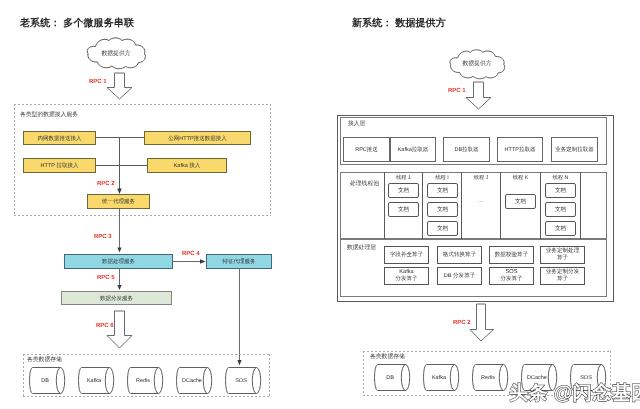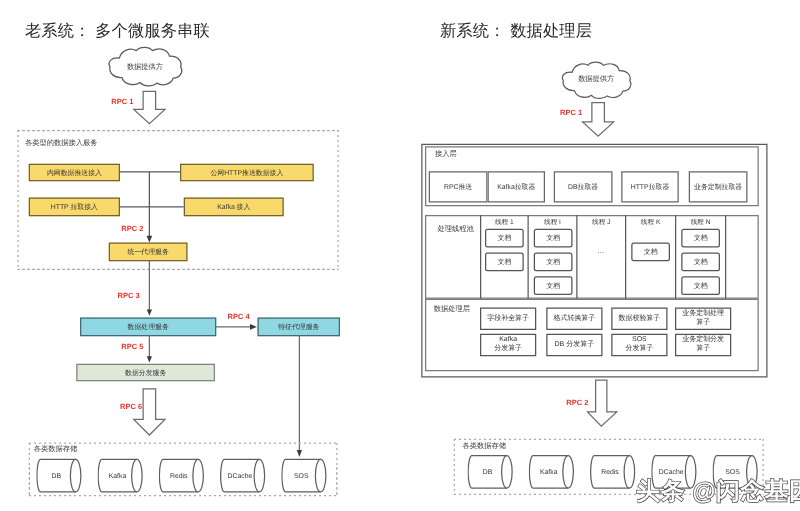--- a/index.html
+++ b/index.html
@@ -1,19 +1,19 @@
 <!DOCTYPE html>
 <html><head>
 <meta charset="utf-8">
 <style>
   html,body{margin:0;padding:0;}
   body{width:640px;height:409px;background:#ffffff;font-family:"Liberation Sans",sans-serif;overflow:hidden;-webkit-font-smoothing:antialiased;text-rendering:geometricPrecision;}
   #root{position:relative;width:640px;height:409px;}
   .abs{position:absolute;}
-  .title{font-size:13px;font-weight:normal;color:#262626;letter-spacing:0.1px;}
+  .title{font-size:10px;font-weight:bold;color:#262626;letter-spacing:0.1px;}
   .rpc{font-size:6px;font-weight:bold;color:#e8342a;}
   .lbl{font-size:5.8px;color:#3a3a3a;}
   .boxtxt{font-size:5.5px;color:#333;display:flex;align-items:center;justify-content:center;text-align:center;box-sizing:border-box;}
   .dash{box-sizing:border-box;background-image:repeating-linear-gradient(to right,#aaa 0 2px,transparent 2px 4px),repeating-linear-gradient(to bottom,#aaa 0 2px,transparent 2px 4px),repeating-linear-gradient(to right,#aaa 0 2px,transparent 2px 4px),repeating-linear-gradient(to bottom,#aaa 0 2px,transparent 2px 4px);background-size:100% 1px,1px 100%,100% 1px,1px 100%;background-position:0 0,0 0,0 100%,100% 0;background-repeat:no-repeat;}
   .yellow{background:#f9d96b;border:1px solid #6f6637;}
   .cyan{background:#8fd8e3;border:1px solid #436a74;}
   .green{background:#dde8d8;border:1px solid #7e867d;}
   .plain{background:#fff;border:1px solid #666;}
   svg{display:block;}
   .cyl{width:40px;height:31px;}
@@ -120,21 +120,21 @@
     <span class="cyl-txt">DCache</span>
   </div>
   <div class="abs cyl" style="left:225px;top:366px;">
     <svg width="40" height="31" viewBox="0 0 40 31">
         <path d="M3.5 1.5 L31.5 1.5 A4.2 13 0 0 1 31.5 27.5 L3.5 27.5 A3 13 0 0 1 3.5 1.5 Z" fill="#fff" stroke="#5f5f5f" stroke-width="1"></path>
         <path d="M31.5 1.5 A4.2 13 0 0 0 31.5 27.5" fill="none" stroke="#5f5f5f" stroke-width="1"></path>
       </svg>
     <span class="cyl-txt">SOS</span>
   </div>
 
-  <div class="abs title" style="left:352px;top:16px;">新系统： 数据处理层</div>
+  <div class="abs title" style="left:352px;top:16px;">新系统： 数据提供方</div>
 
   <svg class="abs" style="left:446px;top:48px;" width="62" height="32" viewBox="0 0 64 34">
     <path d="M11.5 10.5 C13 4.5 20 1.5 25 4.5 C28 1 35 1 38 4.5 C44 1.5 50.5 4 51.5 9 C58 8.5 62 13 60.5 17.5 C63 21.5 60 26.5 54.5 26.5 C53.5 31 46.5 33.5 41.5 30.5 C38 33.5 31 33.5 28 30 C23 33.5 15 31.5 13.5 26 C7 26.5 3 22 4 17.5 C1.5 13.5 5.5 9.5 11.5 10.5 Z" fill="#ffffff" stroke="#5a5a5a" stroke-width="1" stroke-linejoin="round"></path>
   </svg>
   <div class="abs lbl" style="left:446px;top:59px;width:62px;text-align:center;">数据提供方</div>
 
   <div class="abs rpc" style="left:448px;top:88px;">RPC 1</div>
   <svg class="abs" style="left:465px;top:81px;" width="27" height="29" viewBox="0 0 27 29">
     <path d="M8.5 1 L18.5 1 L18.5 16.5 L26 16.5 L13.5 28 L1 16.5 L8.5 16.5 Z" fill="#ffffff" stroke="#6b6b6b" stroke-width="1"></path>
   </svg>

